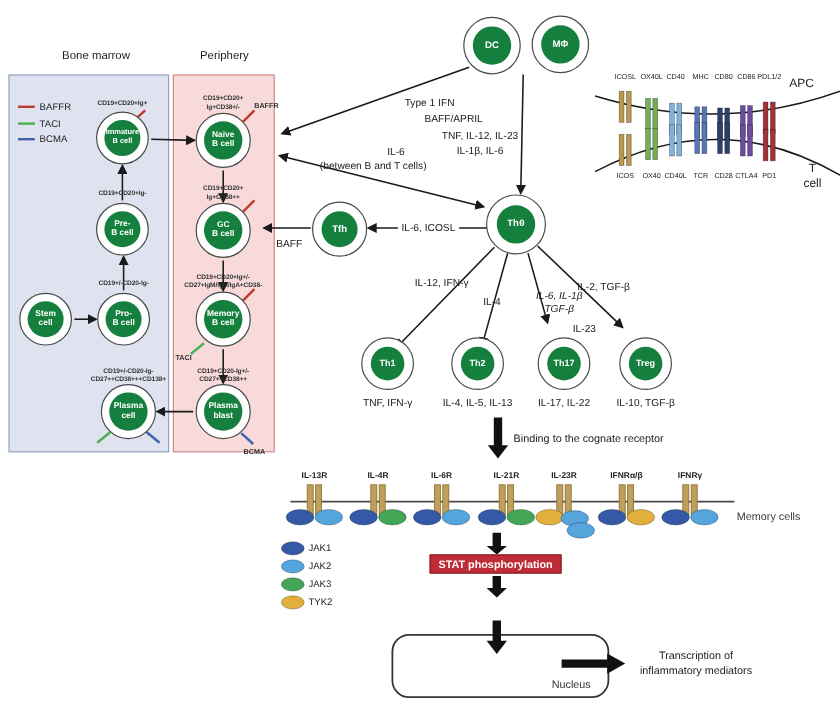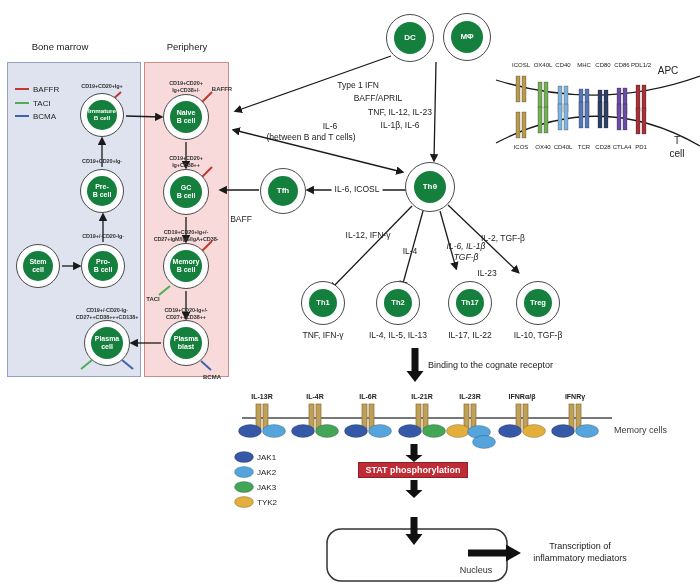--- a/index.html
+++ b/index.html
@@ -160,21 +160,21 @@
       <ellipse cx="244" cy="472" rx="9.5" ry="5.5" fill="#55a4dc" stroke="rgba(0,0,0,.3)" stroke-width="0.7"></ellipse>
       <ellipse cx="244" cy="487" rx="9.5" ry="5.5" fill="#43a656" stroke="rgba(0,0,0,.3)" stroke-width="0.7"></ellipse>
       <ellipse cx="244" cy="502" rx="9.5" ry="5.5" fill="#e2ae3c" stroke="rgba(0,0,0,.3)" stroke-width="0.7"></ellipse>
       <rect x="327" y="529" width="180" height="52" rx="14" fill="none" stroke="#333" stroke-width="1.5"></rect>
       <path d="M411.5,348 L418.5,348 L418.5,371 L423.5,371 L415,382 L406.5,371 L411.5,371 Z" fill="#111"></path>
       <path d="M410.5,444 L417.5,444 L417.5,455 L422.5,455 L414,462 L405.5,455 L410.5,455 Z" fill="#111"></path>
       <path d="M410.5,480 L417.5,480 L417.5,490 L422.5,490 L414,498 L405.5,490 L410.5,490 Z" fill="#111"></path>
       <path d="M410.5,517 L417.5,517 L417.5,534 L422.5,534 L414,545 L405.5,534 L410.5,534 Z" fill="#111"></path>
       <path d="M468,549.5 L506,549.5 L506,544.5 L521,553 L506,561.5 L506,556.5 L468,556.5 Z" fill="#111"></path>
     </svg>
-<div class="abs ctr" style="left: 60px; top: 47px; font-size: 9.5px;">Bone marrow</div>
+<div class="abs ctr" style="left: 80px; top: 47px; font-size: 9.5px;">Bone marrow</div>
     <div class="abs ctr" style="left: 187px; top: 47px; font-size: 9.5px;">Periphery</div>
     <div class="abs" style="left: 15px; top: 88px; width: 14px; height: 2px; background: rgb(192, 57, 43);"></div>
     <div class="abs" style="left: 33px; top: 89px; font-size: 8px; transform: translateY(-50%);">BAFFR</div>
     <div class="abs" style="left: 15px; top: 101.5px; width: 14px; height: 2px; background: rgb(76, 175, 80);"></div>
     <div class="abs" style="left: 33px; top: 102.5px; font-size: 8px; transform: translateY(-50%);">TACI</div>
     <div class="abs" style="left: 15px; top: 115px; width: 14px; height: 2px; background: rgb(63, 98, 173);"></div>
     <div class="abs" style="left: 33px; top: 116px; font-size: 8px; transform: translateY(-50%);">BCMA</div>
     <div class="abs cell-outer" style="left: 16px; top: 244px; width: 44px; height: 44px;"></div>
     <div class="abs cell-inner" style="left: 23px; top: 251px; width: 30px; height: 30px; font-size: 7px;">Stem
 cell</div>
@@ -238,21 +238,21 @@
     <div class="abs cell-outer" style="left: 516px; top: 281px; width: 44px; height: 44px;"></div>
     <div class="abs cell-inner" style="left: 524px; top: 289px; width: 28px; height: 28px; font-size: 7.5px;">Treg</div>
     <div class="abs ctr" style="left: 538px; top: 336px; width: 110px; font-size: 8.5px;">IL-10, TGF-β</div>
     <div class="abs ctr cyt" style="left: 358px; top: 86px;">Type 1 IFN</div>
     <div class="abs ctr cyt" style="left: 378px; top: 99px;">BAFF/APRIL</div>
     <div class="abs ctr cyt" style="left: 400px; top: 113px;">TNF, IL-12, IL-23</div>
     <div class="abs ctr cyt" style="left: 400px; top: 126px;">IL-1β, IL-6</div>
     <div class="abs ctr cyt" style="left: 330px; top: 127px;">IL-6</div>
     <div class="abs ctr cyt" style="left: 311px; top: 138px;">(between B and T cells)</div>
     <div class="abs ctr cyt" style="left: 357px; top: 190px; background: rgb(255, 255, 255); padding: 0px 3px;">IL-6, ICOSL</div>
-    <div class="abs ctr cyt" style="left: 241px; top: 203px; margin-top: 17px;">BAFF</div>
+    <div class="abs ctr cyt" style="left: 241px; top: 203px;">BAFF</div>
     <div class="abs ctr cyt" style="left: 368px; top: 236px;">IL-12, IFN-γ</div>
     <div class="abs ctr cyt" style="left: 410px; top: 252px;">IL-4</div>
     <div class="abs ctr cyt" style="left: 466px; top: 252px; font-style: italic;">IL-6, IL-1β
 TGF-β</div>
     <div class="abs ctr cyt" style="left: 503px; top: 239px;">IL-2, TGF-β</div>
     <div class="abs ctr cyt" style="left: 487px; top: 274px;">IL-23</div>
     <div class="abs ctr" style="left: 521px; top: 66px; font-size: 6px;">ICOSL</div>
     <div class="abs ctr" style="left: 521px; top: 148px; font-size: 6px;">ICOS</div>
     <div class="abs ctr" style="left: 543px; top: 66px; font-size: 6px;">OX40L</div>
     <div class="abs ctr" style="left: 543px; top: 148px; font-size: 6px;">OX40</div>

